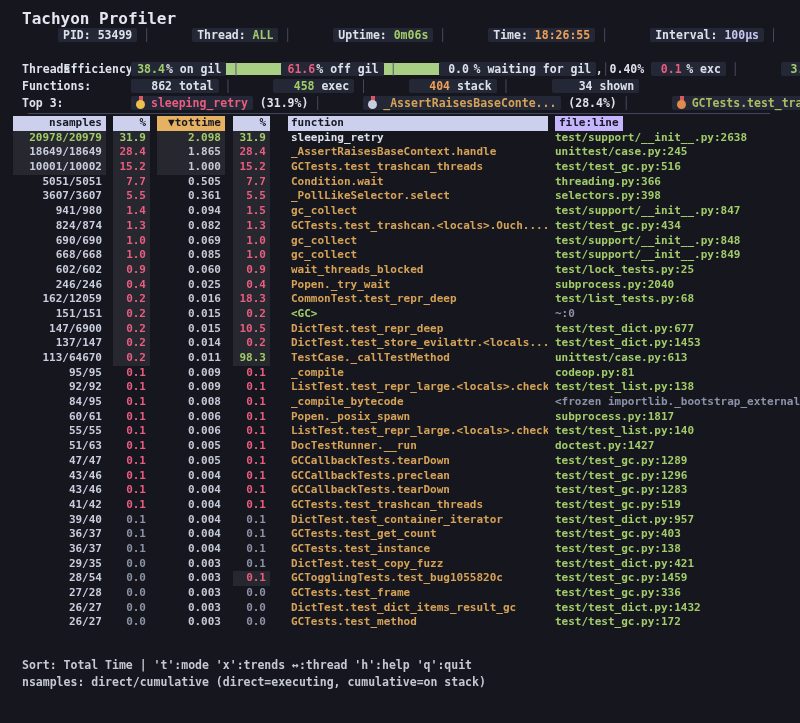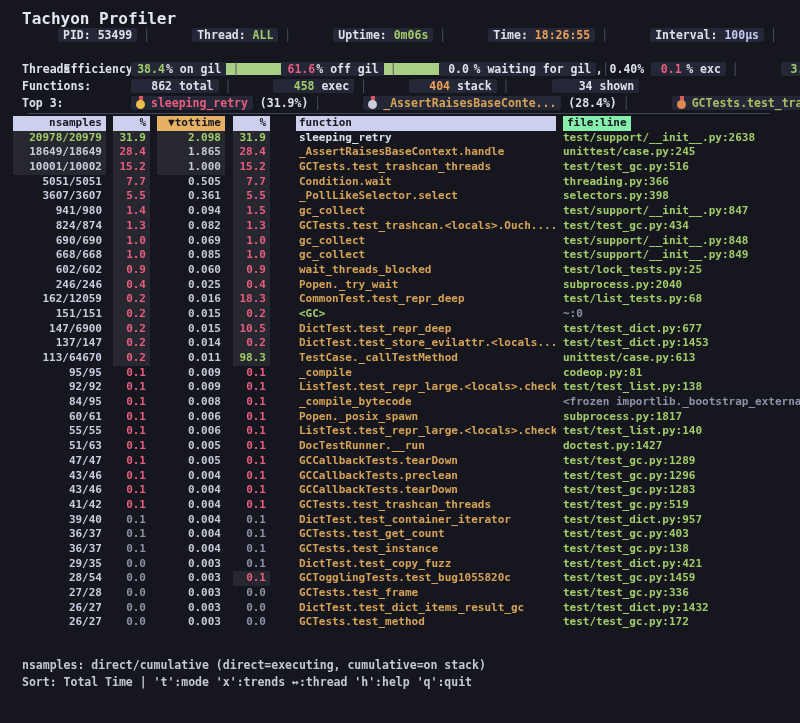--- a/index.html
+++ b/index.html
@@ -44,31 +44,31 @@
   .medal.bronze .disc{background:#e08a4e;}
   .sepline{border-top:1px solid #41465a;margin:1px 30px 2px 28px;height:0;}
   
   .table{margin-top:1px;}
   .trow{display:flex;height:14.7px;line-height:14.8px;font-size:11px;white-space:pre;}
   .cell{flex:none;overflow:hidden;box-sizing:border-box;}
   .ns {width:93px;text-align:right;margin-left:13px;padding-right:4px;color:#c9cede;}
   .p1 {width:37px;text-align:right;margin-left:7px;padding-right:4px;}
   .tot{width:68px;text-align:right;margin-left:7px;padding-right:4px;color:#c4c9d6;}
   .p2 {width:37px;text-align:right;margin-left:8px;padding-right:4px;}
-  .fn {width:260px;text-align:left;margin-left:26px;padding-left:3px;}
+  .fn {width:260px;text-align:left;margin-left:18px;padding-left:3px;}
   .fl {flex:1 1 auto;text-align:left;margin-left:7px;}
   .c-p1,.c-p2{color:#ea5d7f;}
   .c-fn{color:#d5a257;}
   .c-fl{color:#a2cc6a;}
   
   .grn{color:#a2cc6a;} .red{color:#ea5d7f;} .dim{color:#8b92a5;} .wht{color:#dde1ea;} .amb{color:#d5a257;}
   .hl{background:rgba(255,255,255,0.08);}
   .hbox{background:#ccd0ec;color:#171822;}
   .hbox-sort{background:#e6b163;color:#171822;}
-  .hbox-fit{background:#86efac;color:#171822;display:inline-block;padding:0 4px;}
+  .hbox-fit{background:#c4b5fd;color:#171822;display:inline-block;padding:0 4px;}
   .foot{margin-top:27px;padding-left:22px;color:#c3c8d2;}
 </style>
 </head>
 <body>
 
 <div class="screen">
   <div class="hdr">
     <div class="line title">Tachyon Profiler</div>
     <div class="line" id="status-line"><span class="chip"><span class="l">PID: </span><span class="wht">53499</span></span><span class="sep">│</span><span class="chip"><span class="l">Thread: </span><span class="grn">ALL</span></span><span class="sep">│</span><span class="chip"><span class="l">Uptime: </span><span class="grn">0m06s</span></span><span class="sep">│</span><span class="chip"><span class="l">Time: </span><span class="org">18:26:55</span></span><span class="sep">│</span><span class="chip"><span class="l">Interval: </span><span class="lav">100µs</span></span><span class="sep">│</span><span class="chip"><span class="l">Display: </span><span class="wht">10.0Hz</span></span></div>
     <div class="line">
@@ -113,16 +113,16 @@
       <div class="trow"><span class="cell ns c-ns">36/37</span><span class="cell p1 c-p1 dim">0.1</span><span class="cell tot c-tot">0.004</span><span class="cell p2 c-p2 dim">0.1</span><span class="cell fn c-fn">GCTests.test_get_count</span><span class="cell fl c-fl">test/test_gc.py:403</span></div>
       <div class="trow"><span class="cell ns c-ns">36/37</span><span class="cell p1 c-p1 dim">0.1</span><span class="cell tot c-tot">0.004</span><span class="cell p2 c-p2 dim">0.1</span><span class="cell fn c-fn">GCTests.test_instance</span><span class="cell fl c-fl">test/test_gc.py:138</span></div>
       <div class="trow"><span class="cell ns c-ns">29/35</span><span class="cell p1 c-p1 dim">0.0</span><span class="cell tot c-tot">0.003</span><span class="cell p2 c-p2 dim">0.1</span><span class="cell fn c-fn">DictTest.test_copy_fuzz</span><span class="cell fl c-fl">test/test_dict.py:421</span></div>
       <div class="trow"><span class="cell ns c-ns">28/54</span><span class="cell p1 c-p1 dim">0.0</span><span class="cell tot c-tot">0.003</span><span class="cell p2 c-p2 red hl">0.1</span><span class="cell fn c-fn">GCTogglingTests.test_bug1055820c</span><span class="cell fl c-fl">test/test_gc.py:1459</span></div>
       <div class="trow"><span class="cell ns c-ns">27/28</span><span class="cell p1 c-p1 dim">0.0</span><span class="cell tot c-tot">0.003</span><span class="cell p2 c-p2 dim">0.0</span><span class="cell fn c-fn">GCTests.test_frame</span><span class="cell fl c-fl">test/test_gc.py:336</span></div>
       <div class="trow"><span class="cell ns c-ns">26/27</span><span class="cell p1 c-p1 dim">0.0</span><span class="cell tot c-tot">0.003</span><span class="cell p2 c-p2 dim">0.0</span><span class="cell fn c-fn">DictTest.test_dict_items_result_gc</span><span class="cell fl c-fl">test/test_dict.py:1432</span></div>
       <div class="trow"><span class="cell ns c-ns">26/27</span><span class="cell p1 c-p1 dim">0.0</span><span class="cell tot c-tot">0.003</span><span class="cell p2 c-p2 dim">0.0</span><span class="cell fn c-fn">GCTests.test_method</span><span class="cell fl c-fl">test/test_gc.py:172</span></div>
     </div>
 
   <div class="foot">
+    <div class="line">Sort: Total Time | 't':mode 'x':trends ↔:thread 'h':help 'q':quit</div>
     <div class="line">nsamples: direct/cumulative (direct=executing, cumulative=on stack)</div>
-    <div class="line">Sort: Total Time | 't':mode 'x':trends ↔:thread 'h':help 'q':quit</div>
   </div>
 </div>
 
 </body></html>

